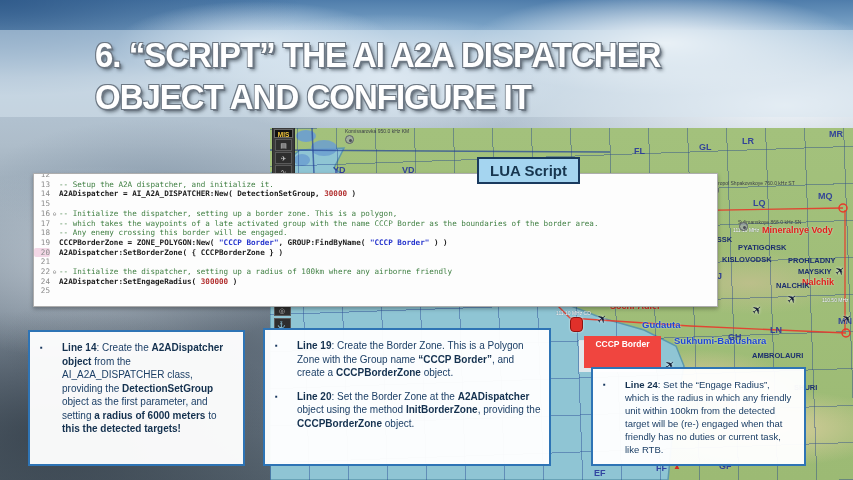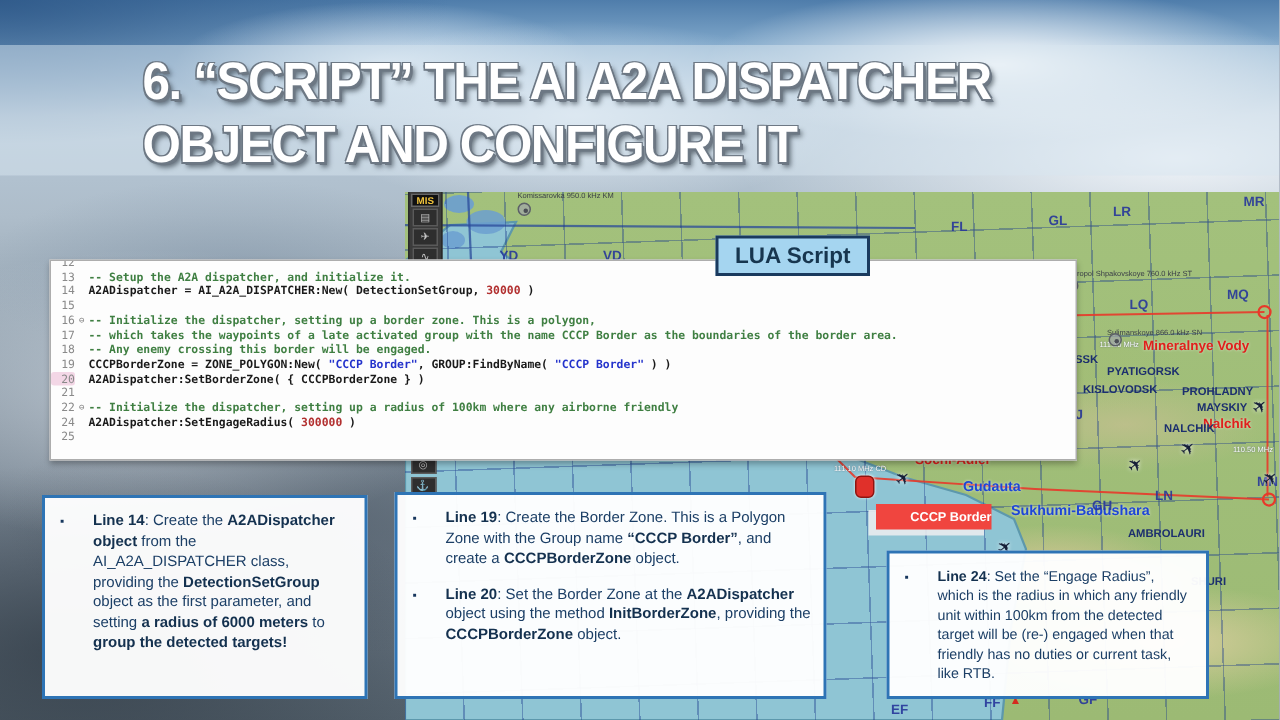--- a/index.html
+++ b/index.html
@@ -59,34 +59,34 @@
   .beacon-icon{position:absolute;width:9px;height:9px;border-radius:50%;border:1.5px solid #5c6068;background:rgba(160,165,170,.7)}
   .beacon-icon:after{content:"";position:absolute;left:2.5px;top:2.5px;width:3px;height:3px;border-radius:50%;background:#4a4e55}
   .marker-icon{position:absolute;width:13px;height:15px;border-radius:4px;background:#e0302a;border:1px solid #8e1410;box-shadow:0 0 2px rgba(255,255,255,.8)}
 
   .map-toolbar{position:absolute;left:2px;top:-2px;width:23px;height:64px;background:#3b3b3b;z-index:5;
     display:flex;flex-direction:column;align-items:center;gap:1px;padding-top:2px;border:1px solid #2a2a2a}
   .map-toolbar.mini{top:174px;height:40px;width:20px;background:transparent;border:none}
   .mis{width:19px;height:9px;background:#111;color:#f0c33c;font-size:6.5px;font-weight:bold;text-align:center;line-height:9px;border:1px solid #666}
   .tb-btn{width:17px;height:12px;background:#2e2e2e;border:1px solid #5a5a5a;color:#c8c8c8;font-size:7px;text-align:center;line-height:11px}
 
-  .border-label{position:absolute;left:314px;top:208px;width:77px;height:17px;z-index:6;background:var(--border-label-bg);
-    color:#fff;font-weight:bold;font-size:8.5px;text-align:right;line-height:17px;box-shadow:-5px 4px 0 rgba(233,235,238,.9)}
+  .border-label{position:absolute;left:314px;top:208px;width:77px;height:32px;z-index:6;background:var(--border-label-bg);
+    color:#fff;font-weight:bold;font-size:8.5px;text-align:center;line-height:17px;box-shadow:-5px 4px 0 rgba(233,235,238,.9)}
 
   
   .code-window{position:absolute;left:33px;top:173px;width:685px;height:134px;background:#fdfdfd;z-index:7;
     border:1px solid #adadad;box-shadow:0 2px 4px rgba(0,0,0,.3);overflow:hidden;
     font-family:"DejaVu Sans Mono","Liberation Mono",monospace;font-size:7.6px;line-height:9.7px}
   .code-scroll{margin-top:-4px}
   .code-line{display:flex;white-space:pre}
   .gutter-num{width:16px;text-align:right;color:#8a8a8a;flex:none}
   .gutter-num.hl{background:#f3d7e6;border-radius:2px}
   .fold{width:9px;flex:none;color:#7a7a7a;font-size:6px;text-align:center}
   .code-text{font-weight:bold;color:var(--code-plain)}
-  .seg-comment{color:var(--code-comment);font-weight:bold}
+  .seg-comment{color:var(--code-comment);font-weight:normal}
   .seg-code{color:var(--code-plain)}
   .seg-num{color:var(--code-number)}
   .seg-str{color:var(--code-string)}
 
   
   .lua-label{position:absolute;left:477px;top:157px;width:103px;height:27px;z-index:8;background:var(--lua-label-bg);
     border:2px solid var(--lua-label-border);color:#17364f;font-size:15px;font-weight:bold;text-align:center;line-height:24px}
 
   
   .callout{position:absolute;background:rgba(255,255,255,.96);border:2px solid var(--accent-border);z-index:8;
@@ -217,21 +217,21 @@
         <div class="code-line"><span class="gutter-num">22</span><span class="fold">⊖</span><span class="code-text"><span class="seg-comment">-- Initialize the dispatcher, setting up a radius of 100km where any airborne friendly</span></span></div>
         <div class="code-line"><span class="gutter-num">24</span><span class="fold"></span><span class="code-text"><span class="seg-code">A2ADispatcher:SetEngageRadius( </span><span class="seg-num">300000</span><span class="seg-code"> )</span></span></div>
         <div class="code-line"><span class="gutter-num">25</span><span class="fold"></span><span class="code-text"></span></div>
       </div>
   </div>
   <div class="lua-label">LUA Script</div>
 
   <div class="callout c1">
       <div class="c-row">
         <span class="bullet">▪</span>
-        <p><b>Line 14</b><span>: Create the </span><b>A2ADispatcher object</b><span> from the AI_A2A_DISPATCHER class, providing the </span><b>DetectionSetGroup</b><span> object as the first parameter, and setting </span><b>a radius of 6000 meters</b><span> to </span><b>group the detected targets!</b></p>
+        <p><b>Line 14</b><span>: Create the </span><b>A2ADispatcher object</b><span> from the AI_A2A_DISPATCHER class, providing the </span><b>DetectionSetGroup</b><span> object as the first parameter, and setting </span><b>a radius of 6000 meters</b><span> to </span><b>this the detected targets!</b></p>
       </div>
     </div>
   <div class="callout c2">
       <div class="c-row">
         <span class="bullet">▪</span>
         <p><b>Line 19</b><span>: Create the Border Zone. This is a Polygon Zone with the Group name </span><b>“CCCP Border”</b><span>, and create a </span><b>CCCPBorderZone</b><span> object.</span></p>
       </div>
       <div class="c-row">
         <span class="bullet">▪</span>
         <p><b>Line 20</b><span>: Set the Border Zone at the </span><b>A2ADispatcher</b><span> object using the method </span><b>InitBorderZone</b><span>, providing the </span><b>CCCPBorderZone</b><span> object.</span></p>

